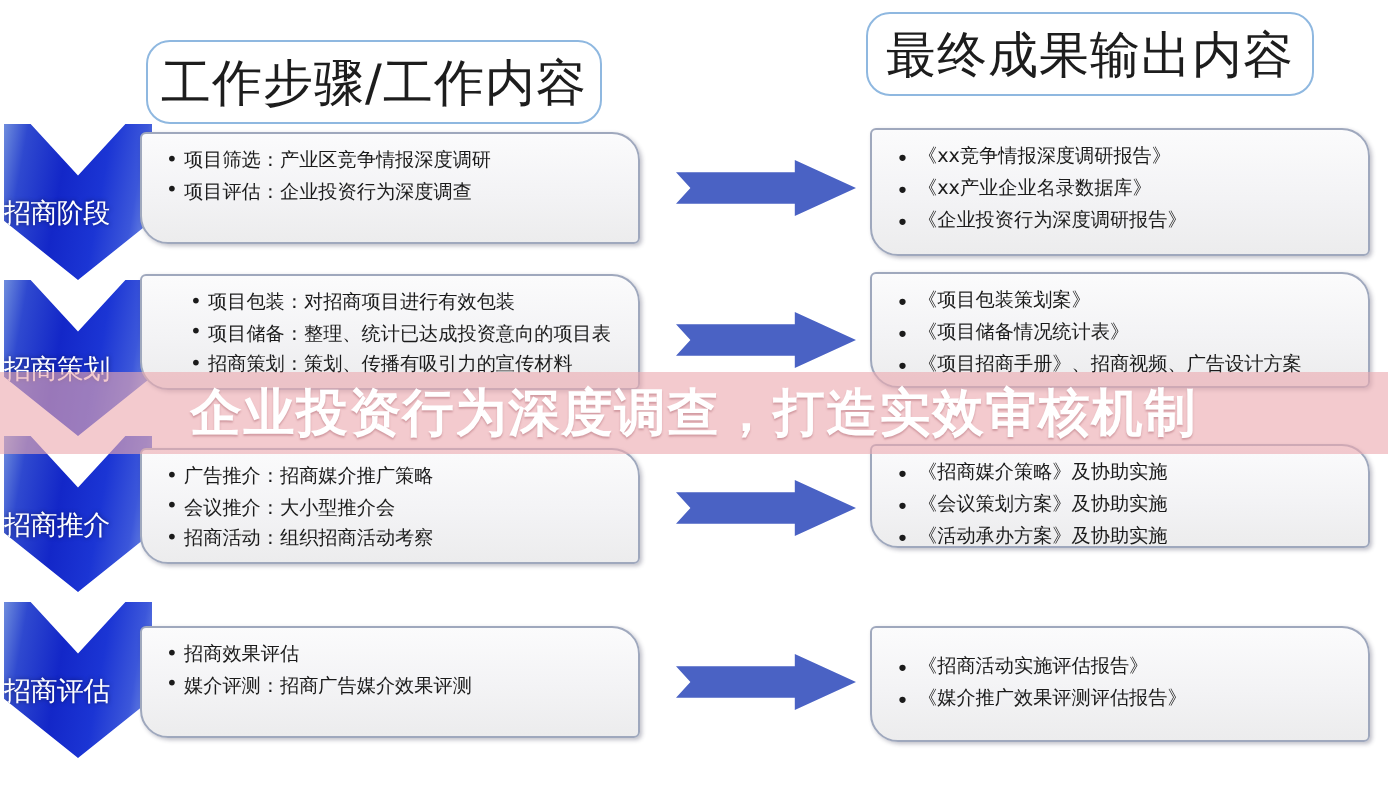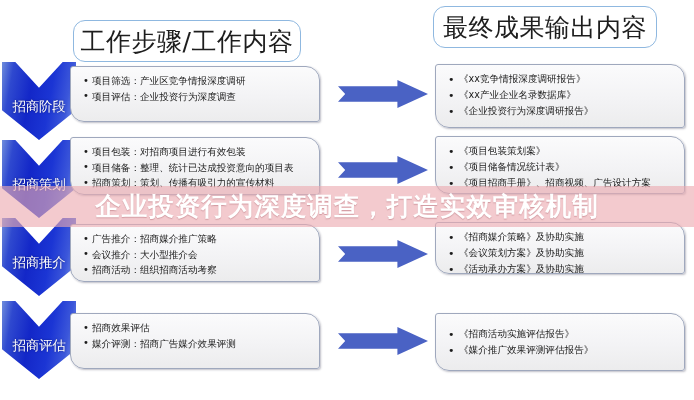--- a/index.html
+++ b/index.html
@@ -49,21 +49,21 @@
         #2f49cf 14%,
         #1327c8 38%,
         #1b35d4 62%,
         #3c57da 82%,
         #8ea7e8 100%);
   }
   .chev .lbl{
     position:absolute;
     left:0;right:0;
     top:36px;
-    text-align:center;
+    text-align:left;
     font-size:13.5px;
     color:#ffffff;
     white-space:nowrap;
     font-family:"DejaVu Sans","Liberation Sans",sans-serif;
     text-shadow:0 0 2px rgba(0,0,30,.55);
     letter-spacing:-0.3px;
   }
 
   
   .card{
@@ -161,21 +161,21 @@
     <ul>
       <li>《xx竞争情报深度调研报告》</li>
       <li>《xx产业企业名录数据库》</li>
       <li>《企业投资行为深度调研报告》</li>
     </ul>
   </div>
 
   <div class="chev" style="top:140px;">
     <div class="lbl">招商策划</div>
   </div>
-  <div class="card" style="left:70px;top:137px;width:250px;height:58px;">
+  <div class="card" style="left:70px;top:137px;width:250px;height:58px;padding-left:12px;">
     <ul>
       <li>项目包装：对招商项目进行有效包装</li>
       <li>项目储备：整理、统计已达成投资意向的项目表</li>
       <li>招商策划：策划、传播有吸引力的宣传材料</li>
     </ul>
   </div>
   <div class="arrow" style="left:338px;top:156px;"></div>
   <div class="card out" style="left:435px;top:136px;width:250px;height:58px;">
     <ul>
       <li>《项目包装策划案》</li>

